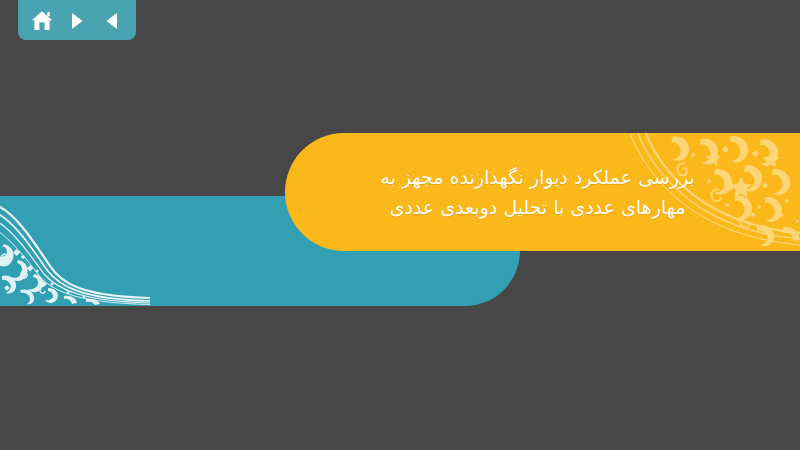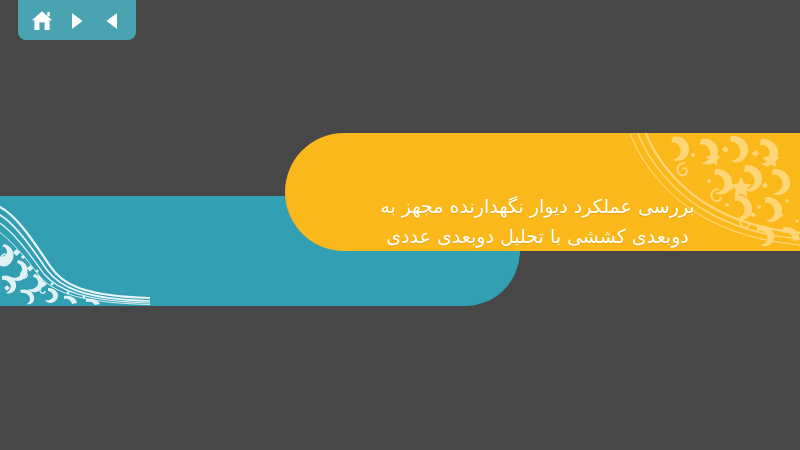--- a/index.html
+++ b/index.html
@@ -41,21 +41,21 @@
   .orange-orn{
     position:absolute;right:0;top:0;
     width:185px;height:118px;
     pointer-events:none;
     opacity:1;
   }
   .title-wrap{
     position:absolute;
     left:0;right:0;top:0;bottom:0;
     display:flex;flex-direction:column;
-    align-items:center;justify-content:flex-end;
+    align-items:center;justify-content:center;
     gap:0;
     padding:0 40px 0 30px;
     box-sizing:border-box;
   }
   .title-line{
     color:#FFFFFF;
     font-size:19px;
     line-height:30px;
     font-weight:400;
     text-align:center;
@@ -193,18 +193,18 @@
         <circle cx="182" cy="88" r="1.6"></circle>
 
         <path d="M70 30 C 64 30, 61 34, 63 39 C 65 44, 72 43, 72 38 C 72 35, 69 34, 68 36" fill="none" stroke="#FFD77A" stroke-width="2"></path>
         <path d="M104 56 C 98 56, 95 60, 97 65 C 99 70, 106 69, 106 64" fill="none" stroke="#FFD77A" stroke-width="1.8"></path>
         <path d="M132 84 C 126 84, 124 88, 126 92 C 128 96, 134 95, 134 91" fill="none" stroke="#FFD77A" stroke-width="1.7"></path>
       </g>
     </svg>
 
     <div class="title-wrap">
       <div class="title-line">بررسی عملکرد دیوار نگهدارنده مجهز به</div>
-      <div class="title-line">دوبعدی کششی با تحلیل دوبعدی عددی</div>
+      <div class="title-line">مهارهای عددی با تحلیل دوبعدی عددی</div>
     </div>
 
   </div>
 
 </div>
 
 </body></html>

